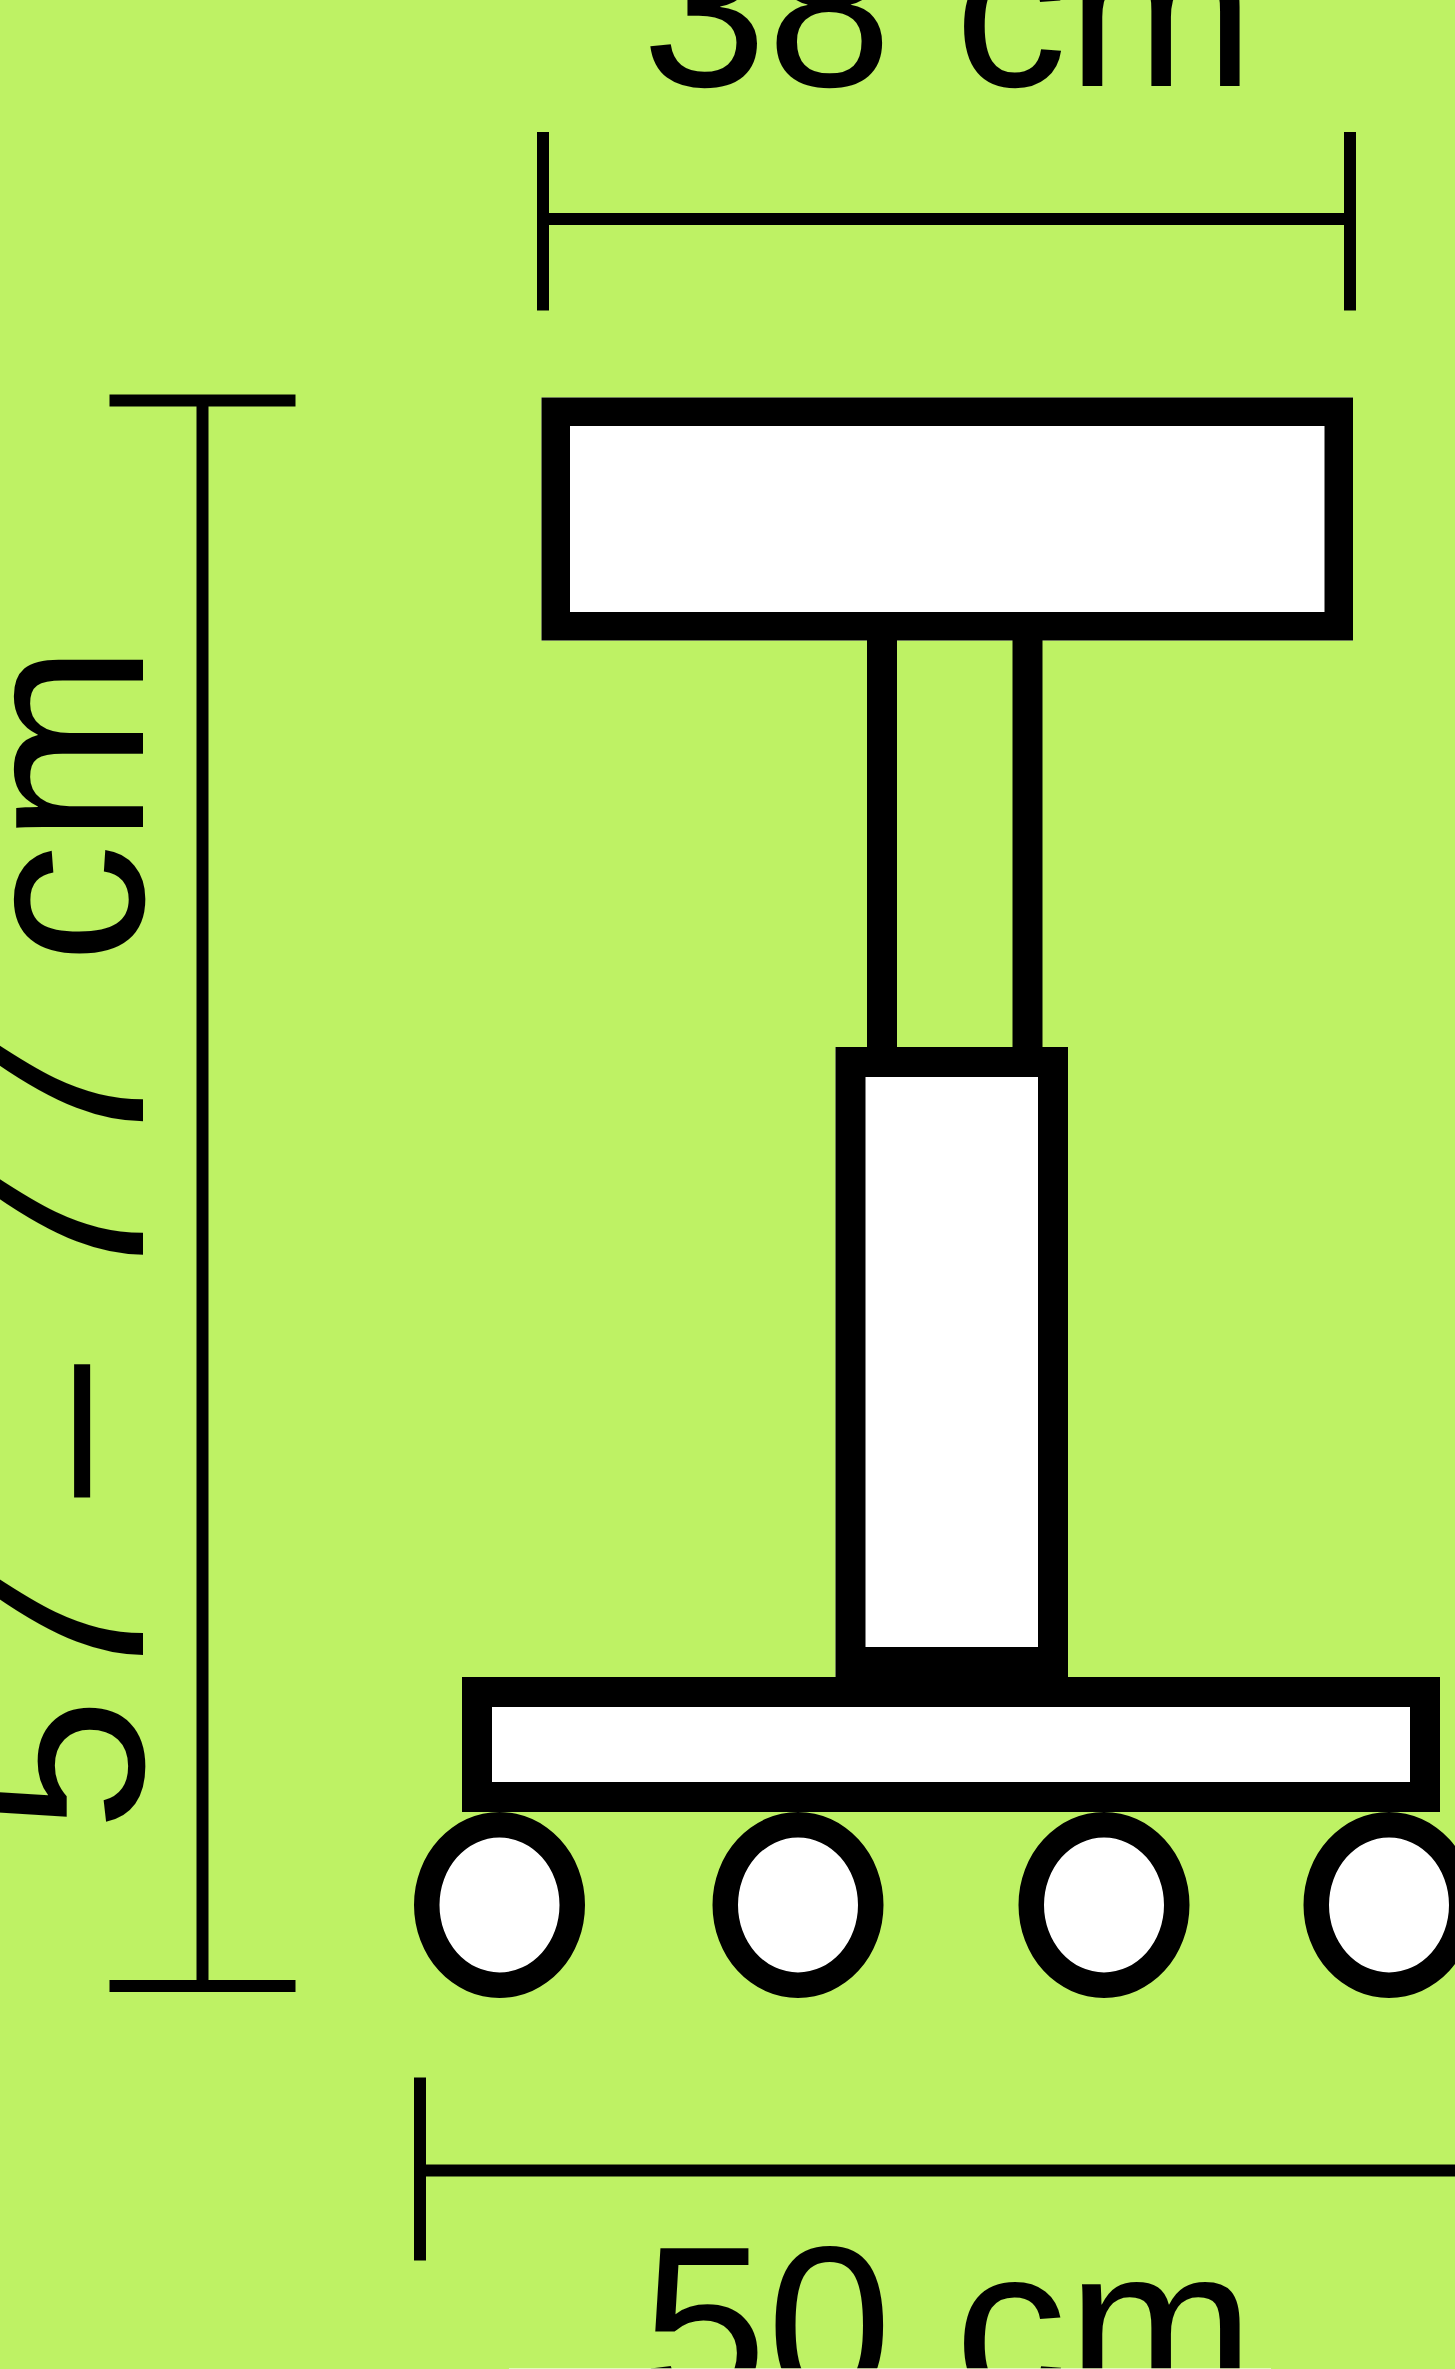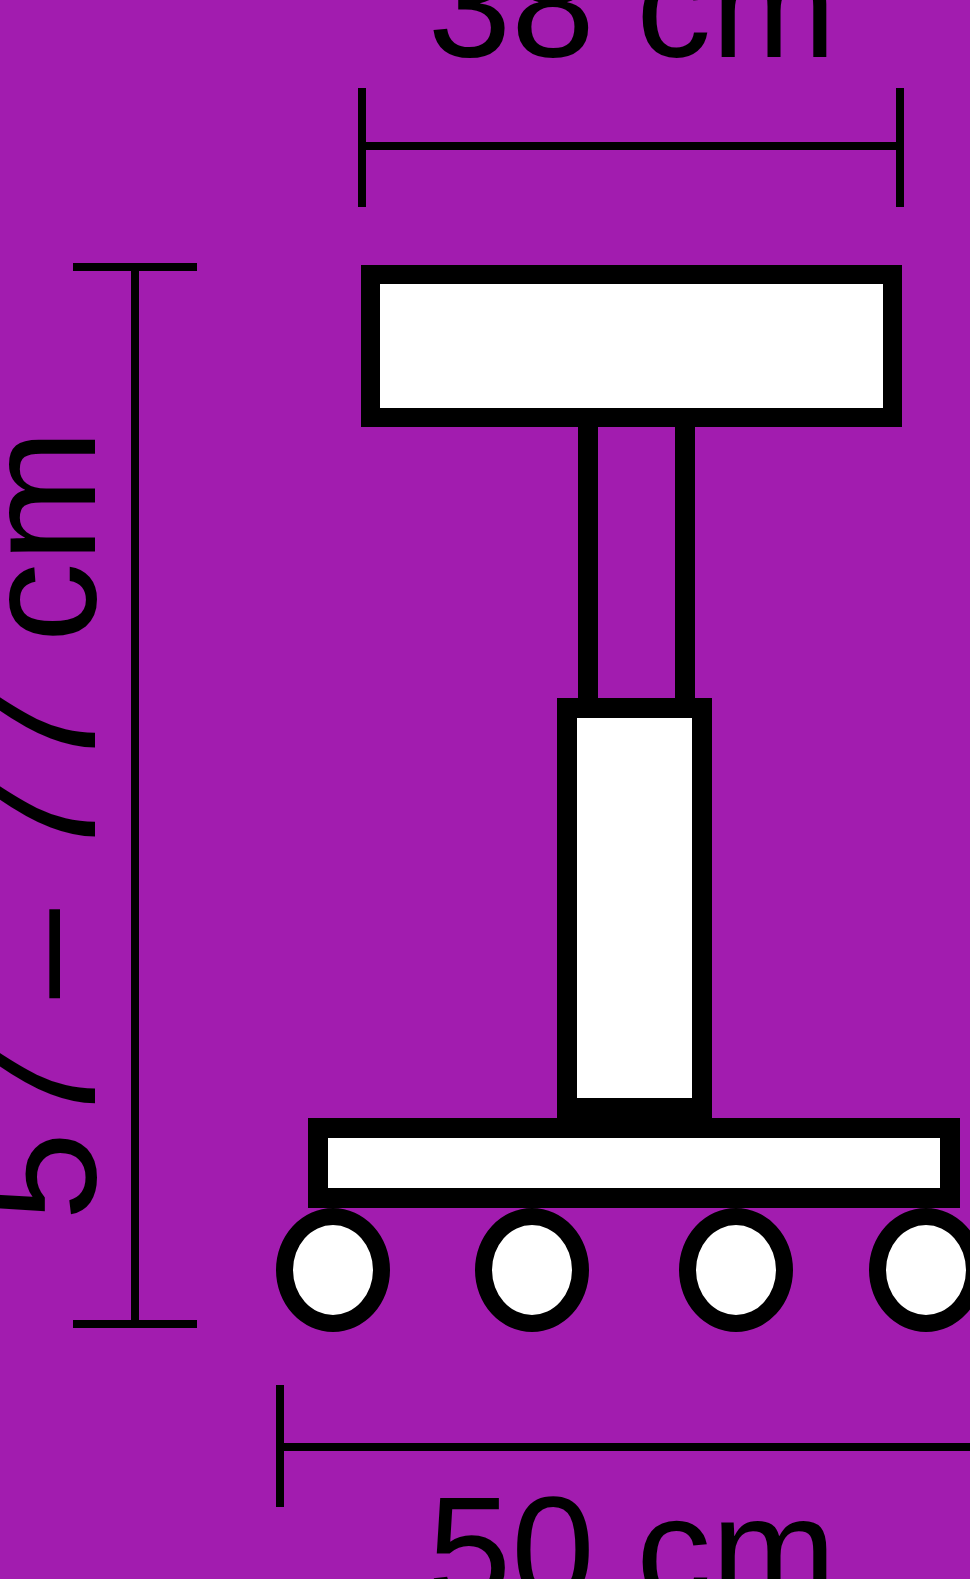--- a/index.html
+++ b/index.html
@@ -4,21 +4,21 @@
 <style>
   html, body {
     margin: 0;
     padding: 0;
     background: #ffffff;
   }
   #canvas {
     position: relative;
     width: 970px;
     height: 1579px;
-    background: #a21caf;
+    background: #bef264;
     overflow: hidden;
     font-family: "Liberation Sans", sans-serif;
     color: #000000;
   }
   .abs { position: absolute; }
   .ink { background: #000000; }
 
   
   .dim-label {
     position: absolute;

